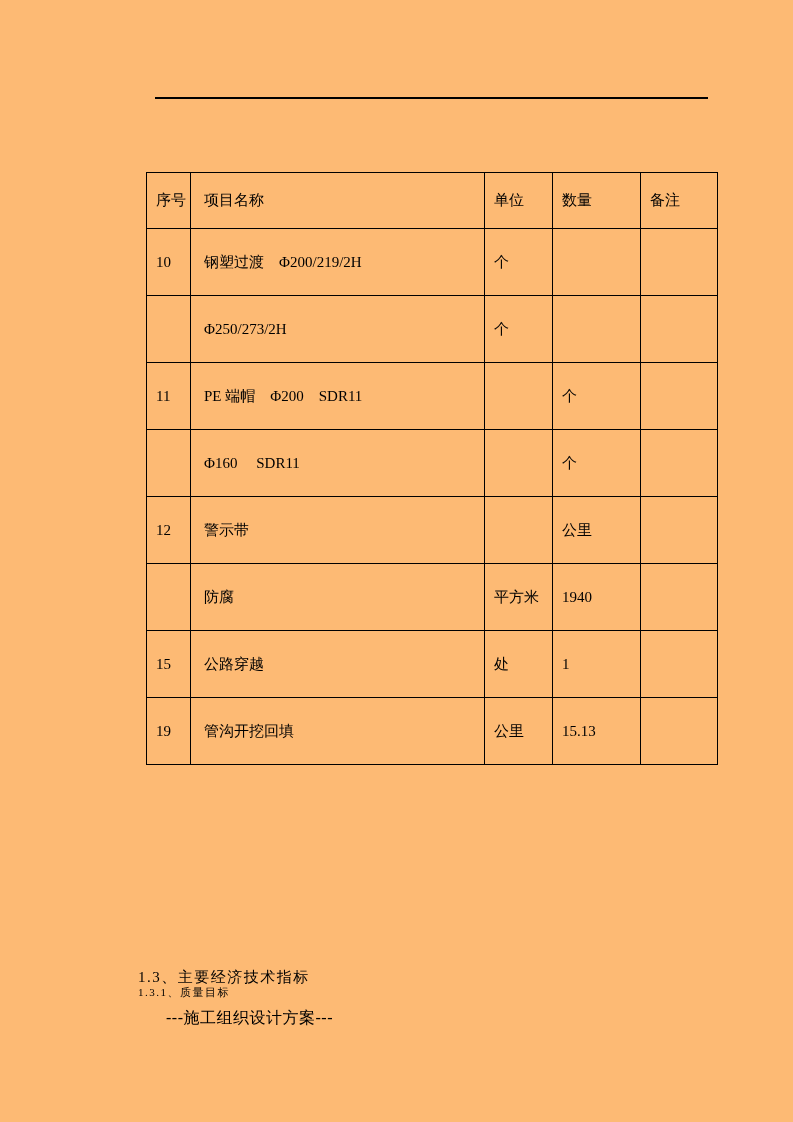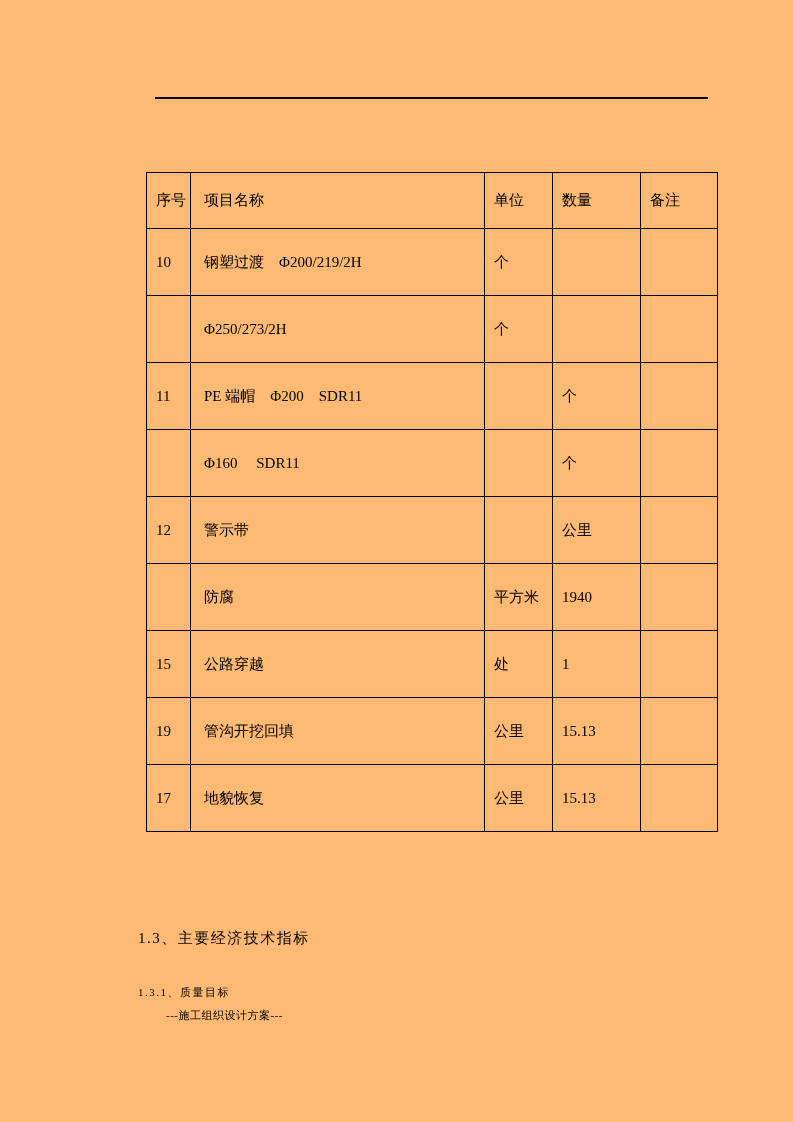--- a/index.html
+++ b/index.html
@@ -47,38 +47,38 @@
   table.items td.c-name,
   table.items th.c-name {
     padding-left: 13px;
   }
   table.items thead tr { height: 56px; }
   table.items tbody tr { height: 67px; }
 
   .section-heading {
     position: absolute;
     left: 138px;
-    top: 929px;
+    top: 968px;
     font-size: 15px;
     letter-spacing: 1.5px;
     white-space: pre;
   }
   .subsection-heading {
     position: absolute;
     left: 138px;
     top: 985px;
     font-size: 11px;
     letter-spacing: 1.5px;
     white-space: pre;
   }
   .doc-footer-label {
     position: absolute;
     left: 166px;
     top: 1008px;
-    font-size: 11px;
+    font-size: 16px;
     letter-spacing: 0.5px;
     white-space: pre;
   }
 </style>
 </head>
 <body>
 
 <div class="page">
 
   <div class="header-rule"></div>
@@ -161,27 +161,20 @@
     </tr>
 
     <tr>
       <td class="c-no">19</td>
       <td class="c-name">管沟开挖回填</td>
       <td class="c-unit">公里</td>
       <td class="c-qty">15.13</td>
       <td class="c-note"></td>
     </tr>
 
-    <tr>
-      <td class="c-no">17</td>
-      <td class="c-name">地貌恢复</td>
-      <td class="c-unit">公里</td>
-      <td class="c-qty">15.13</td>
-      <td class="c-note"></td>
-    </tr>
   </tbody>
   </table>
 
   <div class="section-heading">1.3、主要经济技术指标</div>
   <div class="subsection-heading">1.3.1、质量目标</div>
   <div class="doc-footer-label">---施工组织设计方案---</div>
 
 </div>
 
 </body></html>

